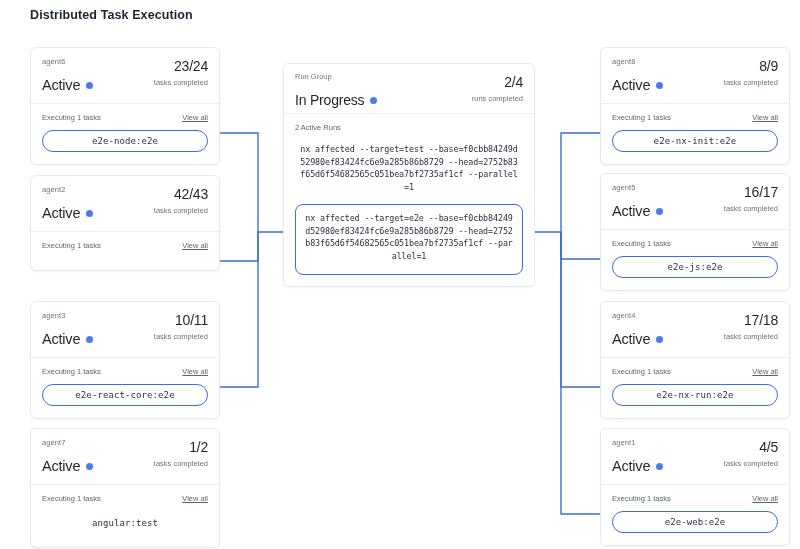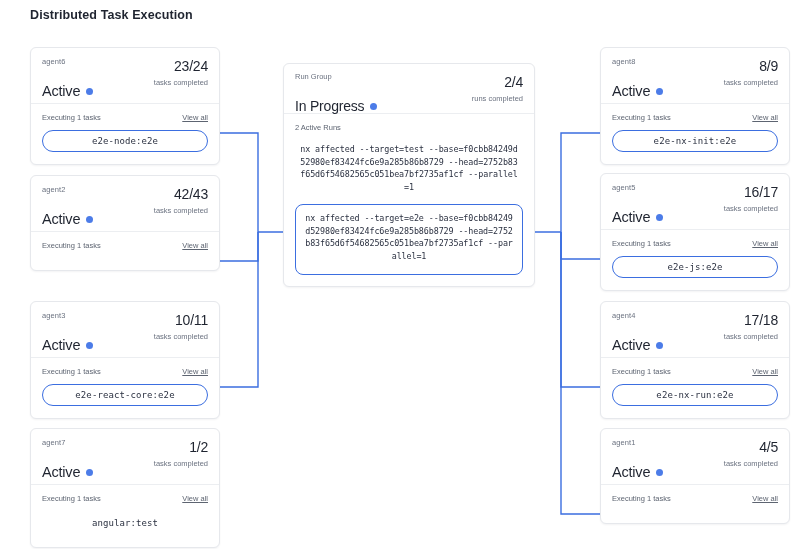--- a/index.html
+++ b/index.html
@@ -55,21 +55,21 @@
   .agent-name {
     font-size: 7.5px;
     color: #6b7280;
     line-height: 10px;
     letter-spacing: 0.1px;
   }
   .status-row {
     display: flex;
     align-items: center;
     gap: 6px;
-    margin-top: 15px;
+    margin-top: 9px;
   }
   .status-text {
     font-size: 14.5px;
     color: #1f2430;
     line-height: 19px;
     letter-spacing: -0.2px;
   }
   .status-dot {
     width: 7px; height: 7px;
     border-radius: 50%;
@@ -378,16 +378,17 @@
       <div class="counts">
         <div class="count-value">4/5</div>
         <div class="count-label">tasks completed</div>
       </div>
     </div>
     <div class="card-body">
       <div class="body-top">
         <span class="executing-text">Executing 1 tasks</span>
         <span class="view-all">View all</span>
       </div>
+      <div class="task-chip">e2e-web:e2e</div>
     </div>
   </div>
 
 </div>
 
 </body></html>

